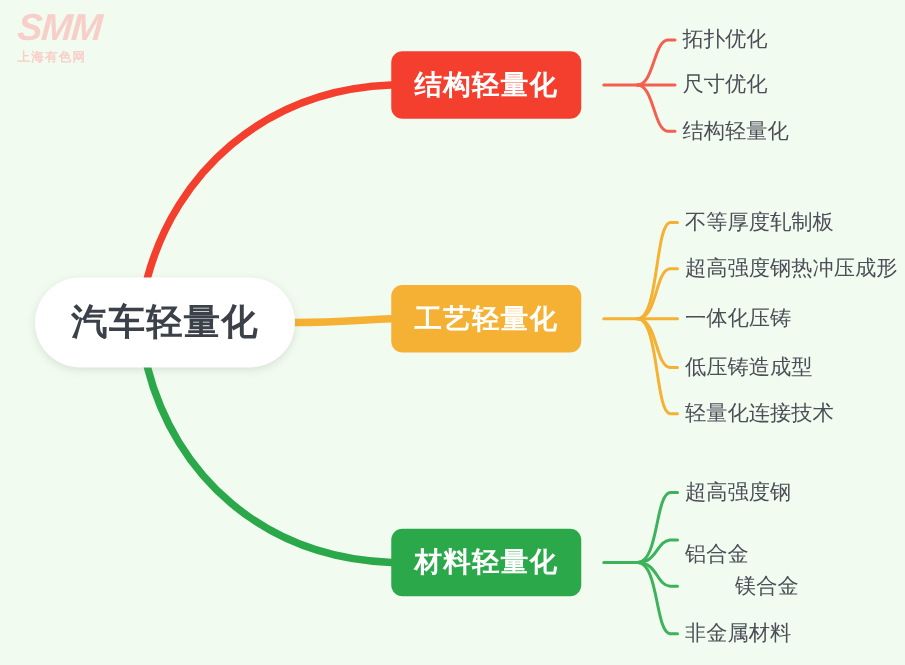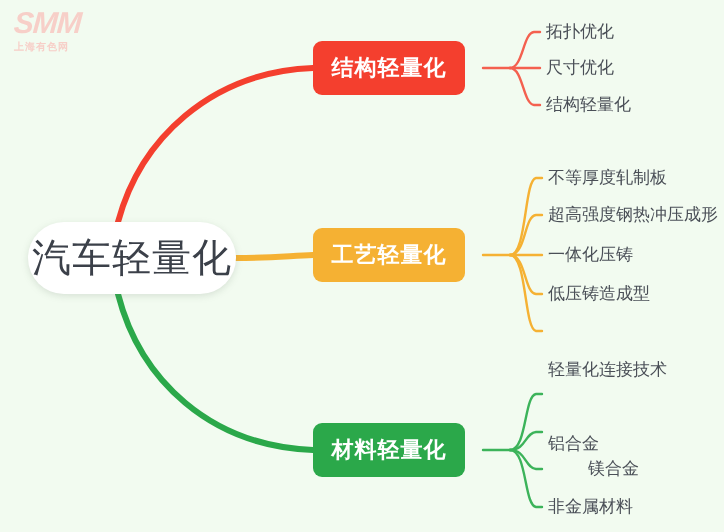--- a/index.html
+++ b/index.html
@@ -65,22 +65,22 @@
     width: 208px;
     height: 72px;
     background: #ffffff;
     border-radius: 36px;
     box-shadow: 0 2px 7px rgba(120,135,120,0.22);
     display: flex;
     align-items: center;
     justify-content: center;
   }
   #root-node .root-label {
-    font-size: 39px;
-    font-weight: 400;
+    font-size: 29px;
+    font-weight: 700;
     color: #3b4049;
     letter-spacing: 1px;
   }
 
   
   .branch-box {
     position: absolute;
     width: 152px;
     height: 54px;
     border-radius: 9px;
@@ -159,19 +159,20 @@
   </div>
 
   <div class="leaf-label" style="left:546px; top:22px;">拓扑优化</div>
   <div class="leaf-label" style="left:546px; top:58px;">尺寸优化</div>
   <div class="leaf-label" style="left:546px; top:95px;">结构轻量化</div>
 
   <div class="leaf-label" style="left:548px; top:168px;">不等厚度轧制板</div>
   <div class="leaf-label" style="left:548px; top:205px;">超高强度钢热冲压成形</div>
   <div class="leaf-label" style="left:548px; top:284px;">低压铸造成型</div>
   <div class="leaf-label" style="left:548px; top:245px;">一体化压铸</div>
-  <div class="leaf-label" style="left:548px; top:321px;margin-top:39px;">轻量化连接技术</div>
+  <div class="leaf-label" style="left:548px; top:321px;">轻量化连接技术</div>
 
+  <div class="leaf-label" style="left:548px; top:384px;">超高强度钢</div>
   <div class="leaf-label" style="left:548px; top:434px;">铝合金</div>
   <div class="leaf-label" style="left:548px; top:459px;margin-left:40px;">镁合金</div>
   <div class="leaf-label" style="left:548px; top:497px;">非金属材料</div>
 
 </div>
 
 </body></html>

